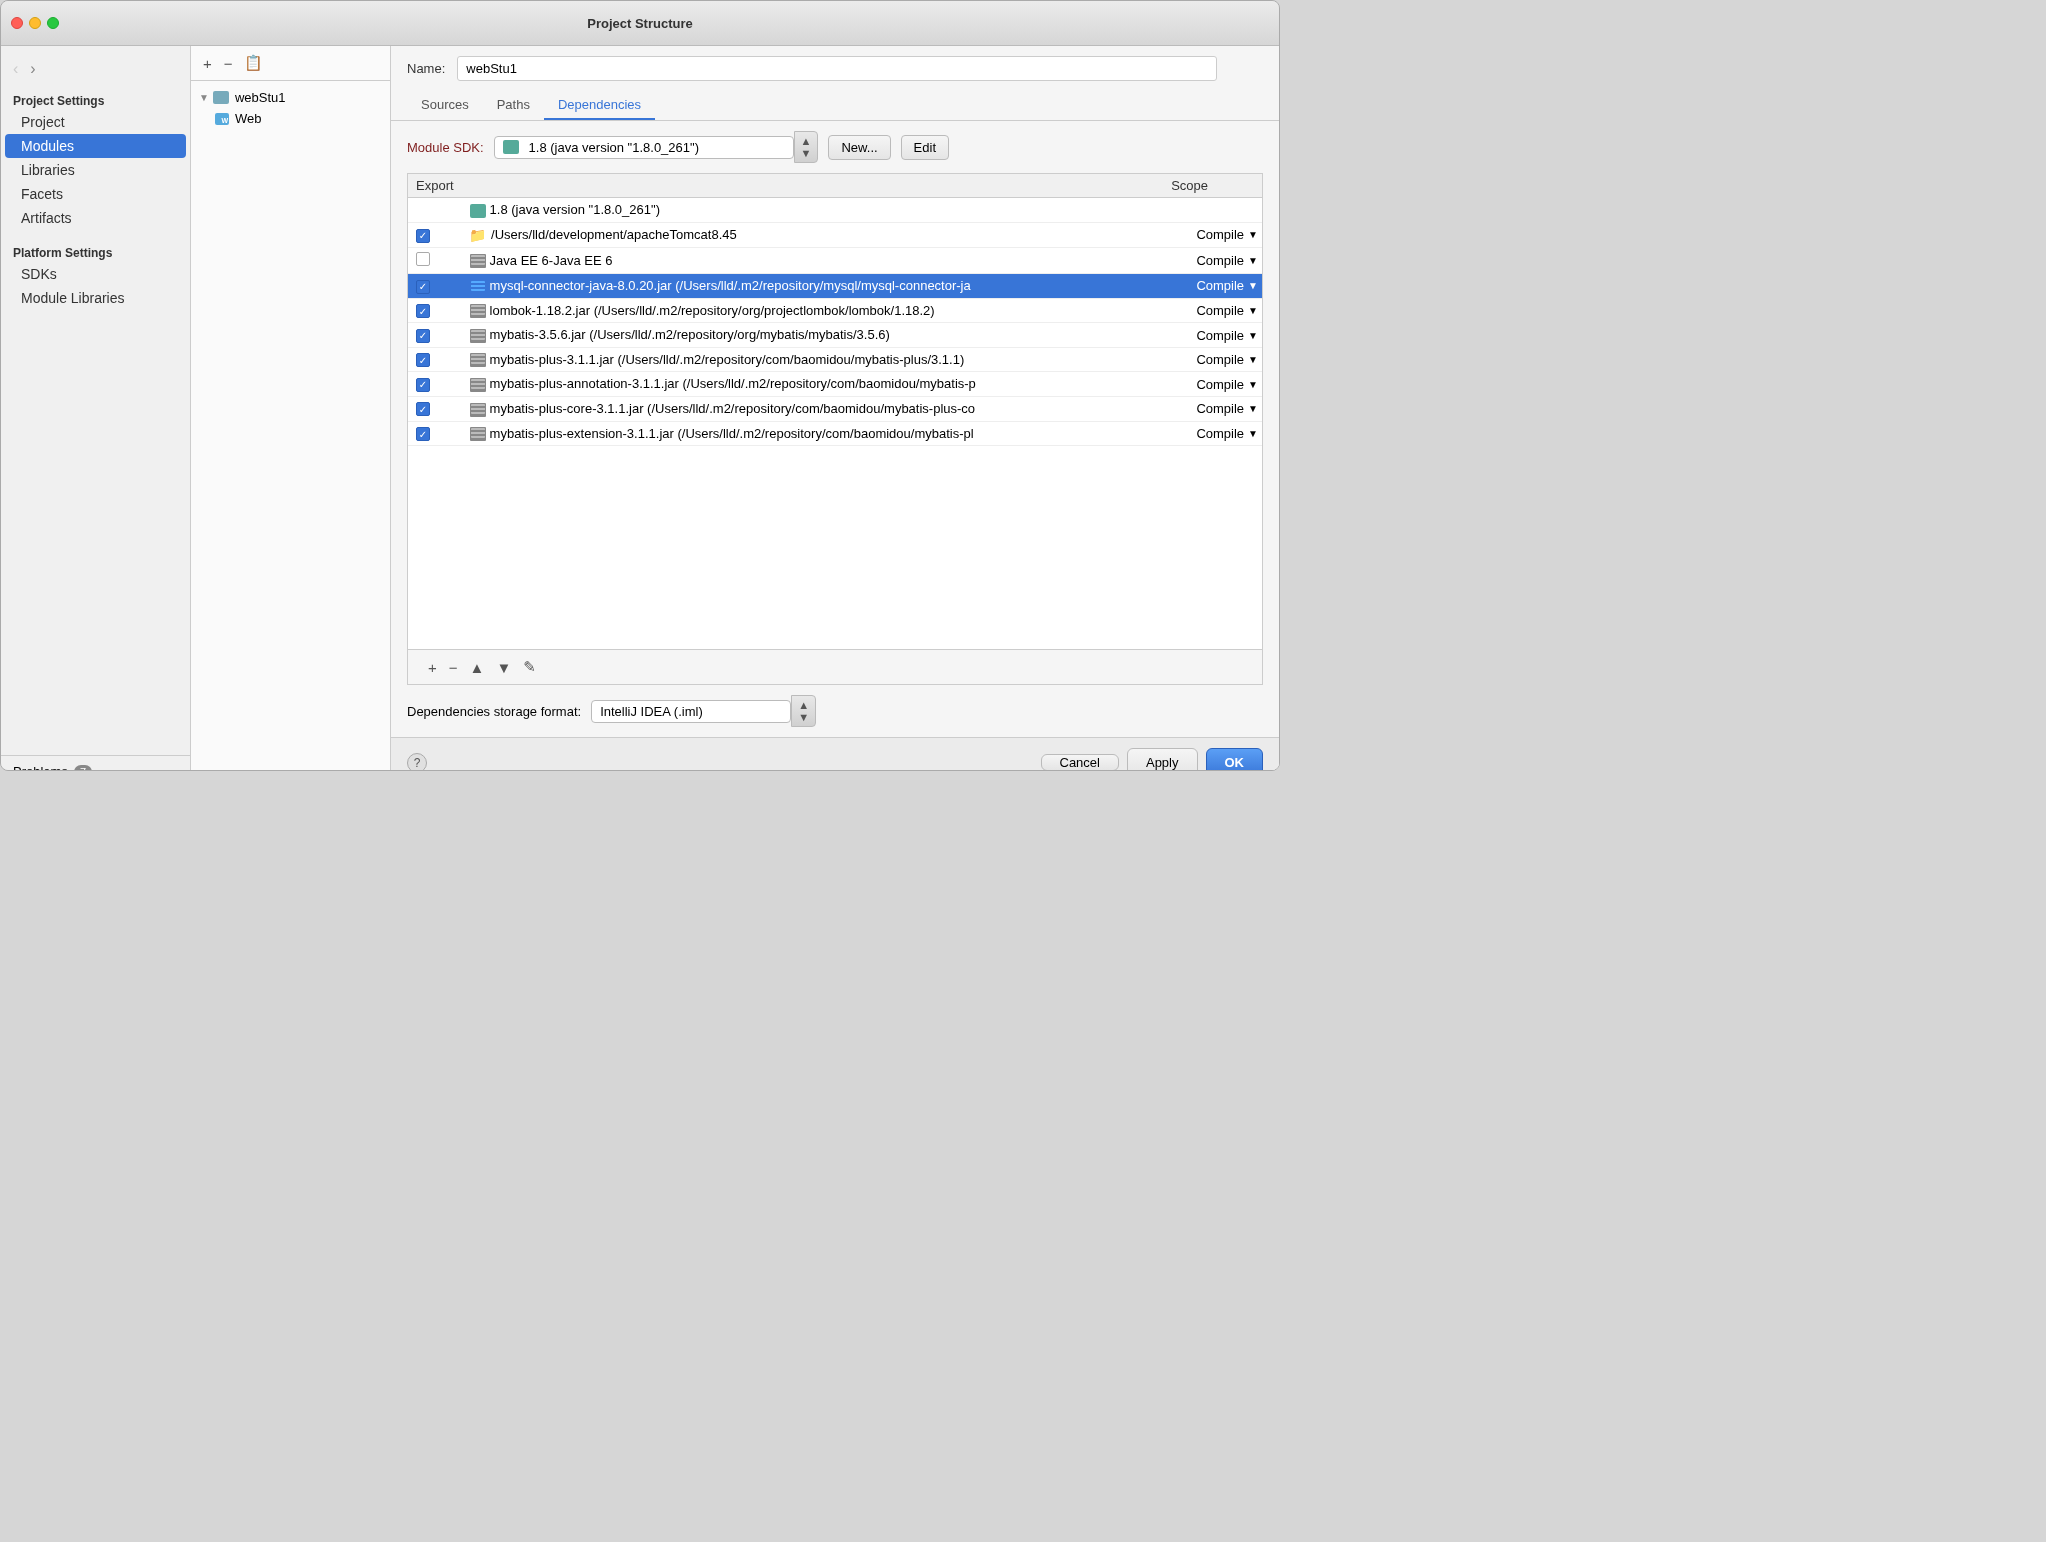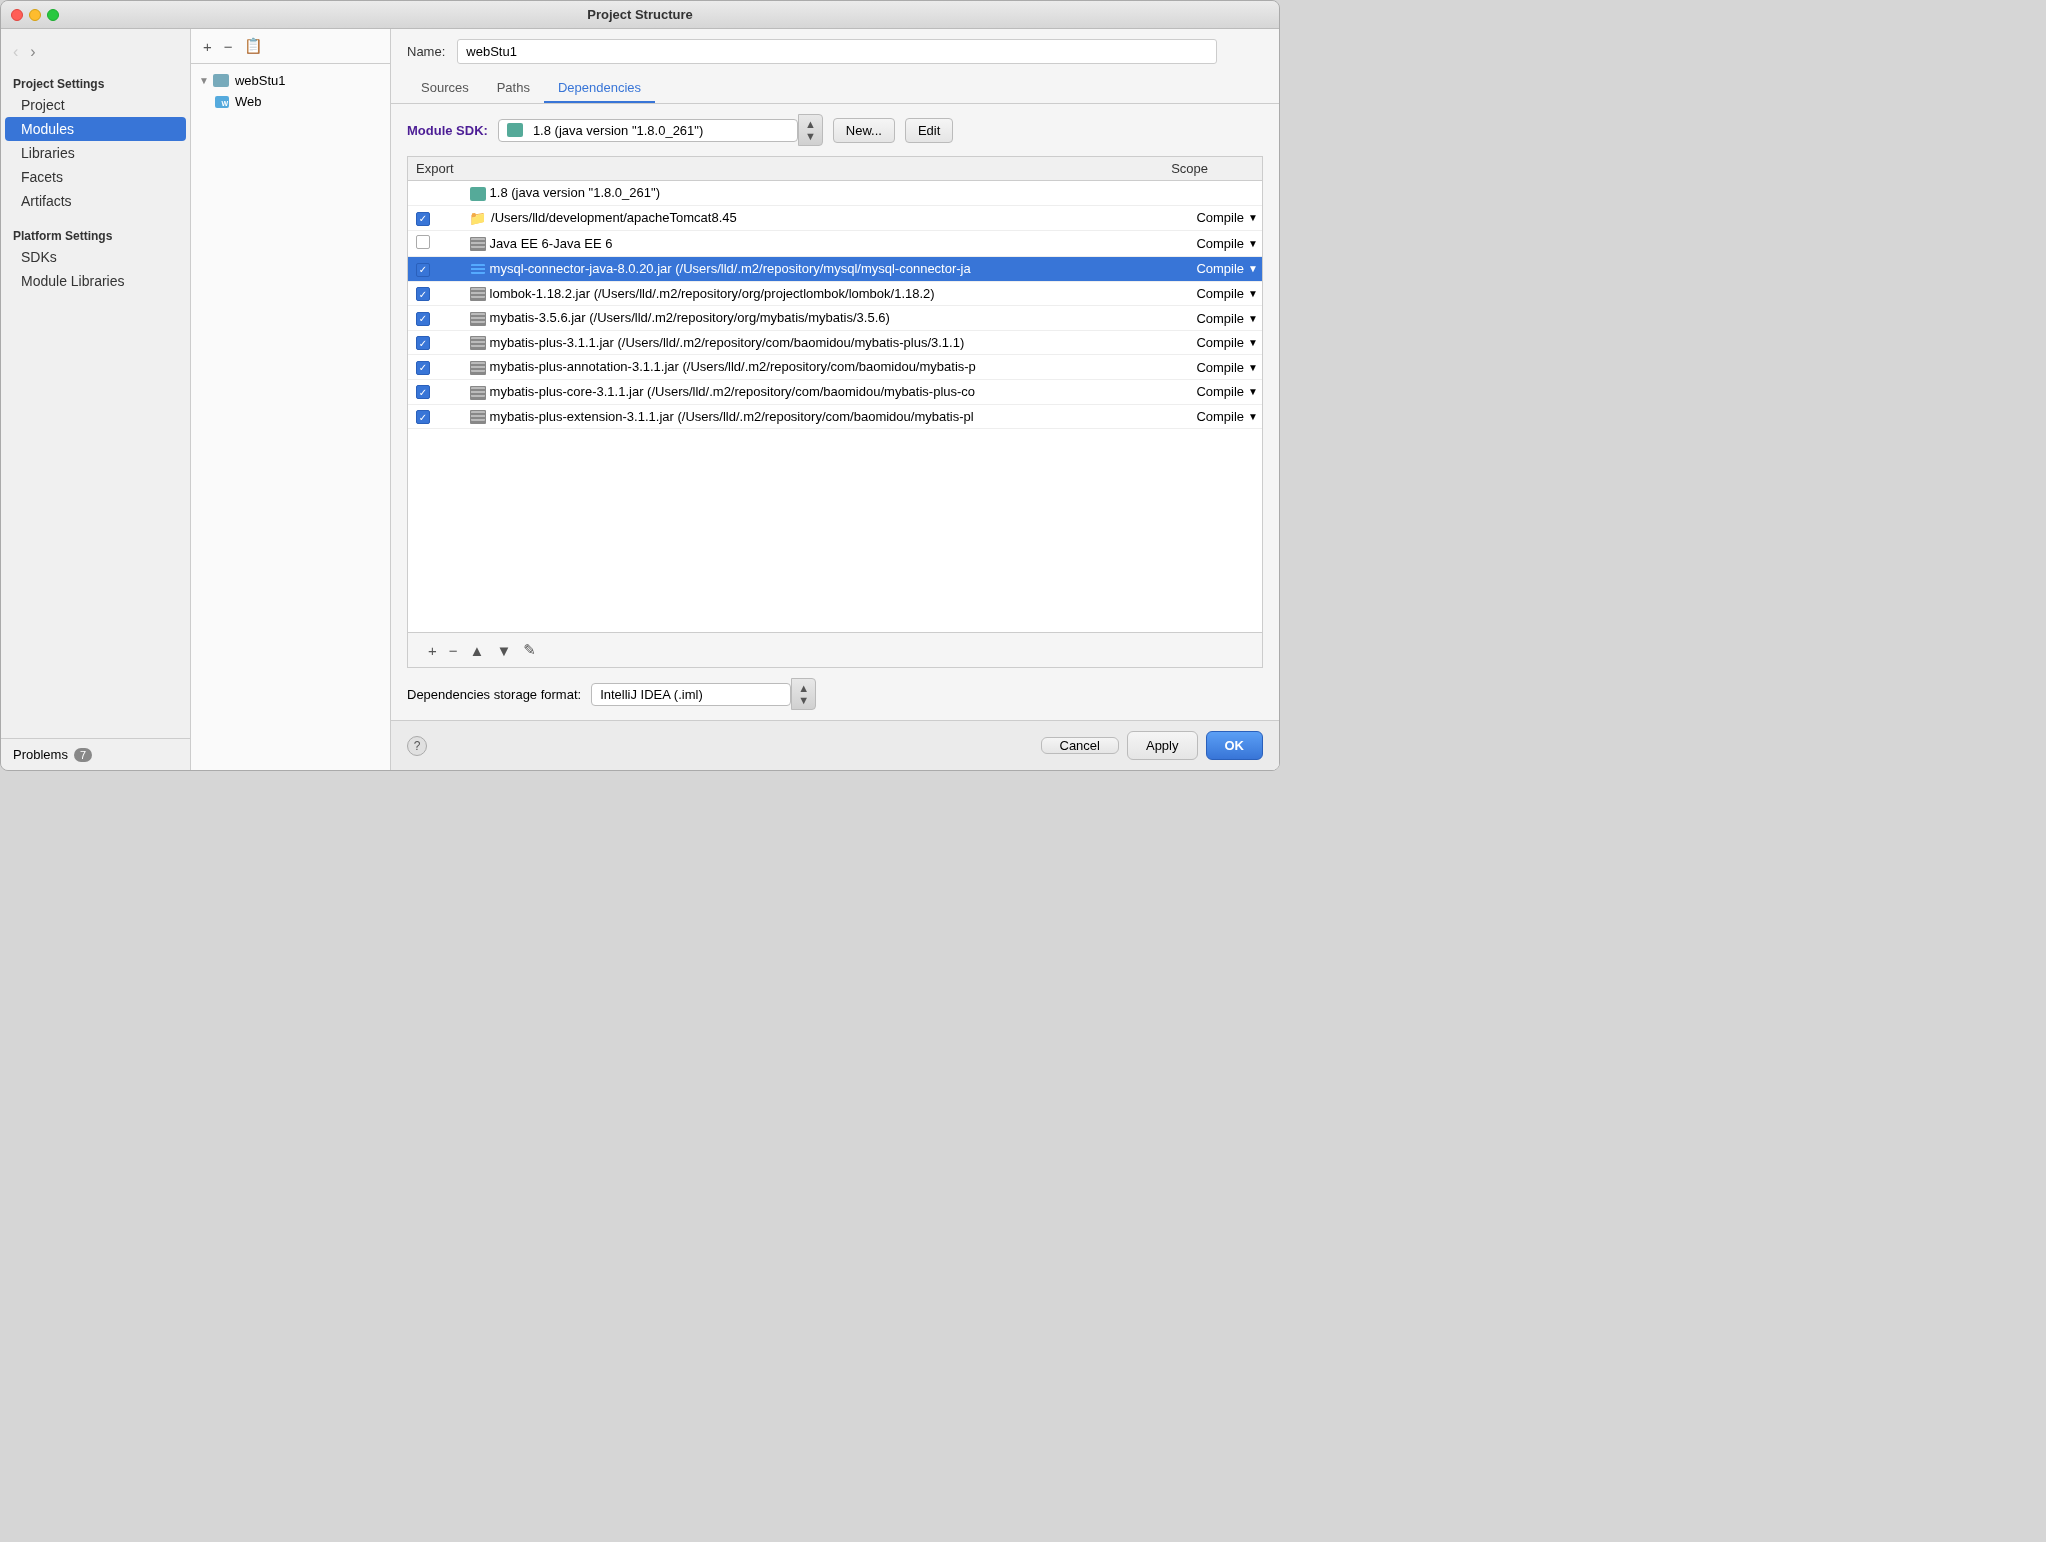--- a/index.html
+++ b/index.html
@@ -8,21 +8,21 @@
       font-size: 13px;
       background: #d6d6d6;
       width: 1280px;
       height: 771px;
       overflow: hidden;
       border-radius: 8px;
       border: 1px solid #aaa;
     }
     .title-bar {
       background: linear-gradient(#ebebeb, #d6d6d6);
-      height: 28px;
+      height: 45px;
       display: flex;
       align-items: center;
       justify-content: center;
       border-bottom: 1px solid #bbb;
       position: relative;
     }
     .title-bar-buttons {
       position: absolute;
       left: 10px;
       display: flex;
@@ -187,21 +187,21 @@
       font-weight: 500;
     }
     
     .sdk-row {
       display: flex;
       align-items: center;
       padding: 10px 16px;
       gap: 10px;
       background: #f5f5f5;
     }
-    .sdk-label { font-size: 13px; color: #4c1d95; font-weight: bold; }
+    .sdk-label { font-size: 13px; color: #7f1d1d; }
     .sdk-dropdown {
       display: flex;
       align-items: center;
       background: white;
       border: 1px solid #bbb;
       border-radius: 4px;
       padding: 3px 8px;
       gap: 6px;
       min-width: 300px;
       cursor: pointer;

